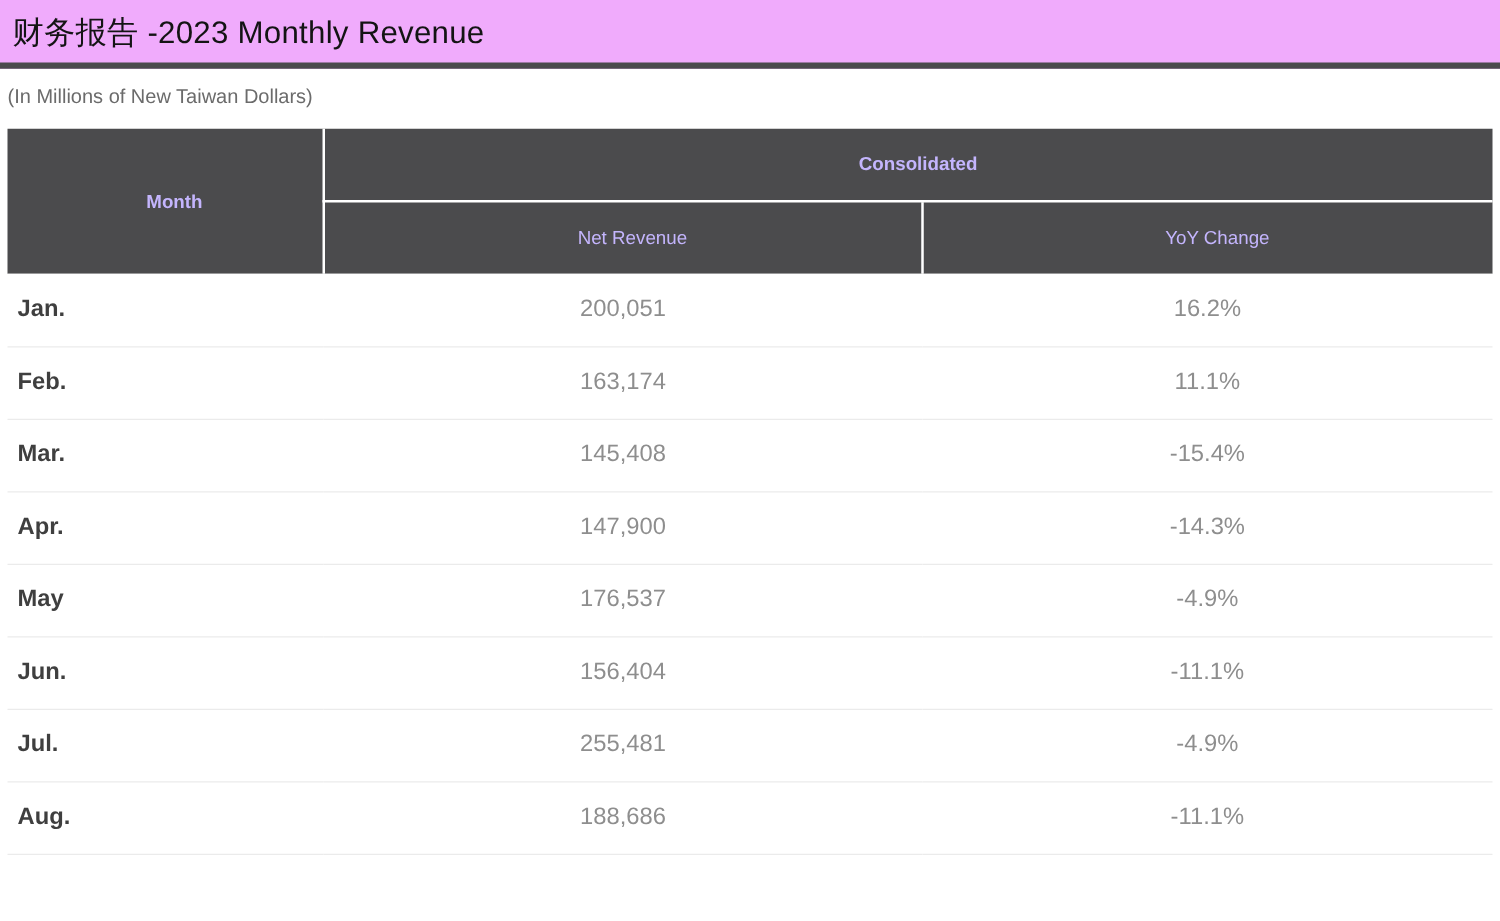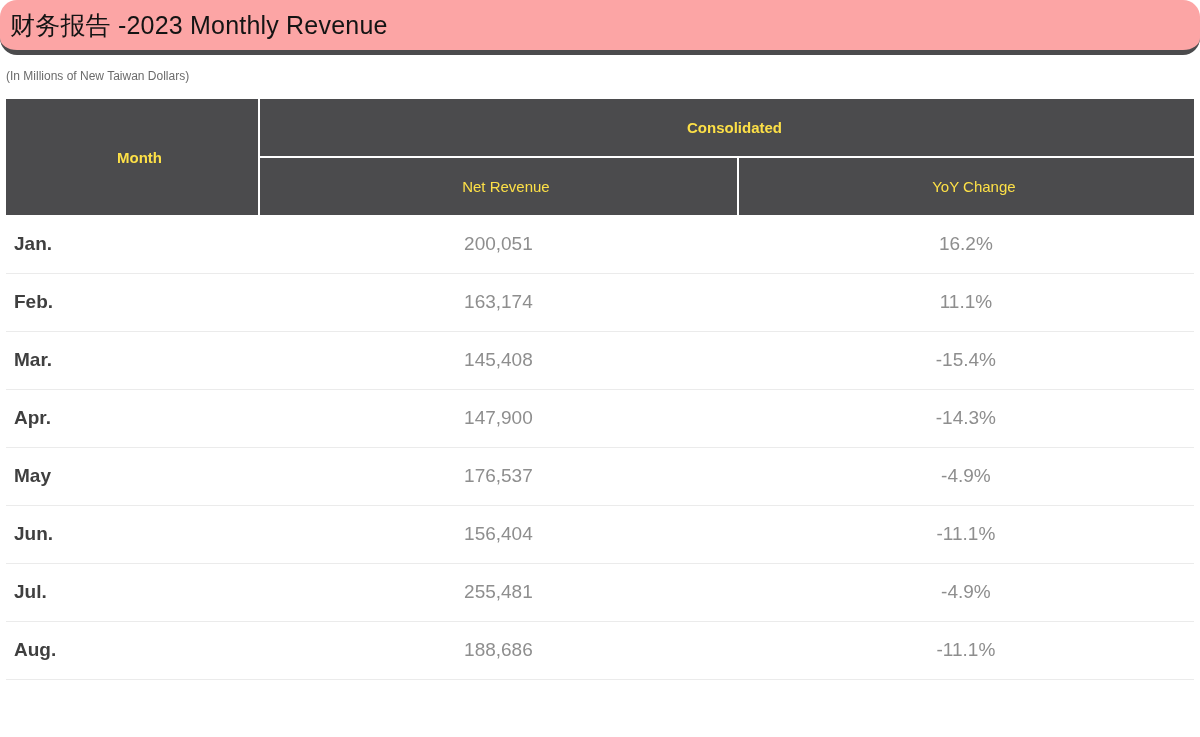--- a/index.html
+++ b/index.html
@@ -4,56 +4,55 @@
 <style>
   * { box-sizing: border-box; margin: 0; padding: 0; }
   html, body {
     width: 1200px;
     height: 737px;
     overflow: hidden;
     background: #ffffff;
     font-family: "Liberation Sans", sans-serif;
   }
   .app-header {
-    background: #fca5a5;
+    background: #f0abfc;
     height: 55px;
     display: flex;
     align-items: center;
     padding: 0 10px;
     border-bottom: 5px solid #4b4b4d;
-    border-radius: 17px;
   }
   .app-title {
     font-size: 25px;
     font-weight: 500;
     color: #141414;
     letter-spacing: 0.2px;
   }
   .content {
     padding: 14px 6px 0 6px;
   }
   .page-title {
     font-size: 24px;
     font-weight: 700;
     color: #565656;
     margin: 8px 0 16px 0;
   }
   .subtitle {
-    font-size: 12px;
+    font-size: 16px;
     color: #6b6b6b;
     margin: 0 0 16px 0;
   }
   table.revenue-table {
     width: 100%;
     border-collapse: collapse;
     table-layout: fixed;
   }
   thead th {
     background: #4b4b4d;
-    color: #fde047;
+    color: #c4b5fd;
     font-size: 15px;
     height: 58px;
     text-align: center;
     vertical-align: middle;
     padding-left: 15px;
   }
   th.th-month {
     font-weight: 700;
     border-right: 2px solid #ffffff;
     margin-left: 43px;

